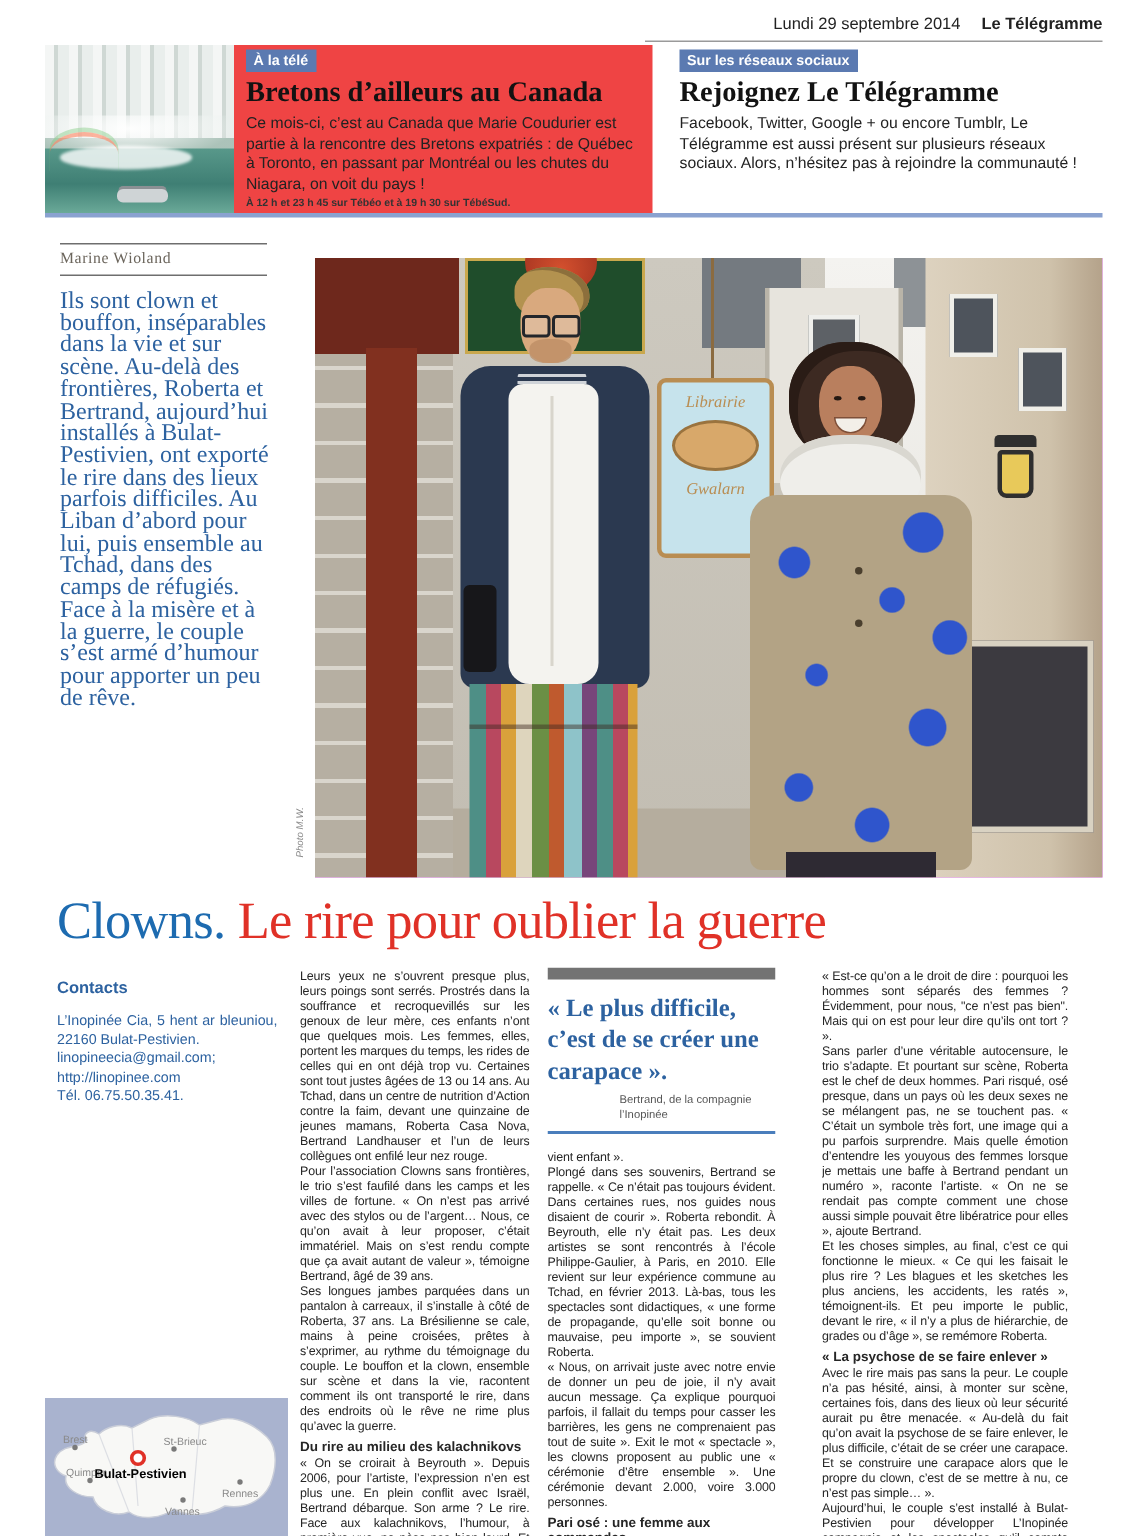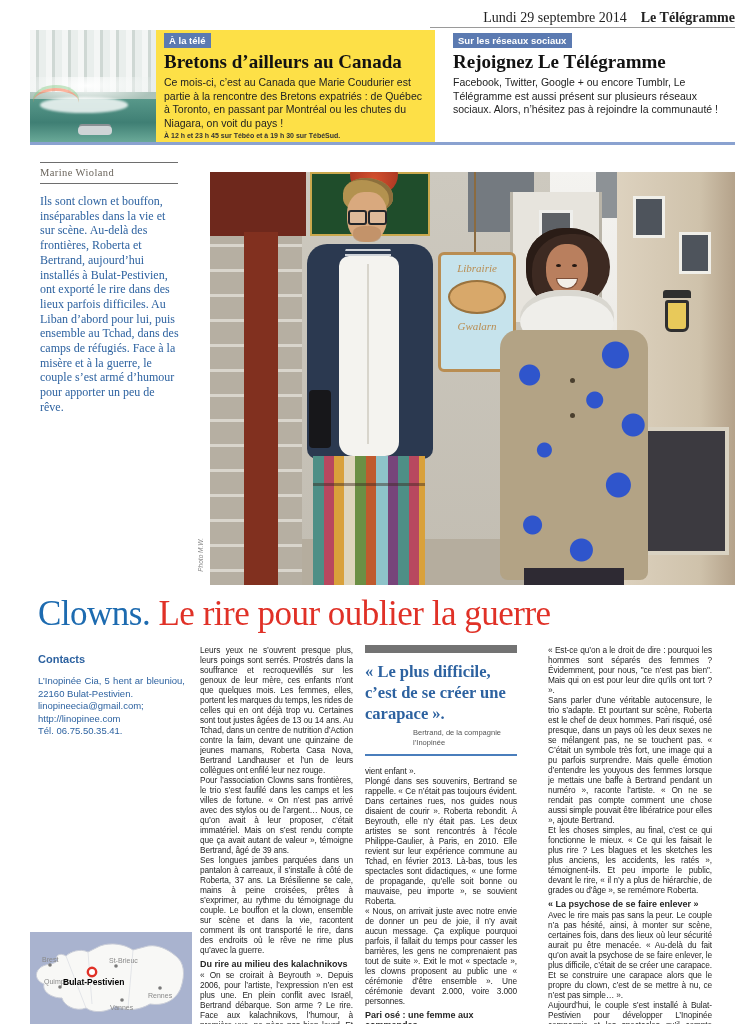--- a/index.html
+++ b/index.html
@@ -1,27 +1,27 @@
 <!DOCTYPE html>
 <html><head>
 <meta charset="utf-8">
 <style>
   html,body{margin:0;padding:0;background:#fff;}
   #page{position:relative;width:750px;height:1024px;background:#fff;overflow:hidden;
         font-family:"Liberation Sans",sans-serif;color:#2a2a2a;}
   .abs{position:absolute;}
 
   
-  #hdr{top:10px;right:15px;font-size:14px;color:#222;font-family:Liberation Serif, serif;}
+  #hdr{top:10px;right:15px;font-size:11px;color:#222;}
   #hdr .brand{font-weight:bold;margin-left:14px;}
   #hdr-rule{top:27px;left:430px;width:305px;height:1px;background:#9a9a9a;}
 
   
   .teaser{top:30px;height:112px;}
-  #teaser-tv{left:30px;width:405px;background:#fde047;}
+  #teaser-tv{left:30px;width:405px;background:#ef4444;}
   #teaser-social{left:445px;width:290px;background:#fff;}
   .tag{display:inline-block;background:#5b7ab1;color:#fff;font-weight:bold;font-size:9.5px;
        padding:2px 6px 2px 5px;}
   .teaser-title{font-family:"Liberation Serif",serif;font-weight:bold;font-size:19px;
        color:#121212;margin:3px 0 3px;}
   .teaser-body{font-size:10.5px;line-height:13.6px;color:#222;}
   .teaser-sched{font-size:7px;font-weight:bold;color:#333;margin-top:2px;}
   #tv-content{position:absolute;left:134px;top:0;width:264px;}
   #social-content{position:absolute;left:8px;top:0;width:276px;}
   #teaser-rule{top:142px;left:30px;width:705px;height:3px;background:#8aa2d0;}
@@ -40,21 +40,21 @@
      border-top:3px solid rgba(255,120,80,.55);box-shadow:0 -3px 0 rgba(120,200,120,.4);}
   .falls-boat{position:absolute;left:38%;bottom:6%;width:34px;height:9px;border-radius:4px;
      background:#cfd4d6;box-shadow:0 -3px 0 -1px #8b9094;}
 
   
   #byline{top:162px;left:40px;width:138px;}
   #byline .rl{height:1px;background:#6e6e6e;}
   #byline .nm{font-family:"Liberation Serif",serif;font-size:10.5px;color:#6b655c;
       letter-spacing:.4px;padding:4px 0 5px;}
   #intro{top:194px;left:40px;width:140px;font-family:"Liberation Serif",serif;
-      font-size:12px;line-height:14.7px;color:#2d62a0;}
+      font-size:16px;line-height:14.7px;color:#2d62a0;}
   #caption{top:520px;left:40px;width:145px;font-family:"Liberation Serif",serif;font-style:italic;
       font-size:9.5px;line-height:12.2px;color:#3b3b4d;}
   #contacts{top:653px;left:38px;width:147px;}
   #contacts .ch{font-size:11px;font-weight:bold;color:#2d62a0;margin-bottom:10px;}
   #contacts .cl{font-size:9.5px;line-height:12.5px;color:#2d62a0;}
   #contacts .just{text-align:justify;}
 
   
   #map{top:932px;left:30px;width:162px;height:92px;background:#a9b3cf;overflow:hidden;}
   #map text{font-family:"Liberation Sans",sans-serif;fill:#8a8a8a;font-size:7px;}

